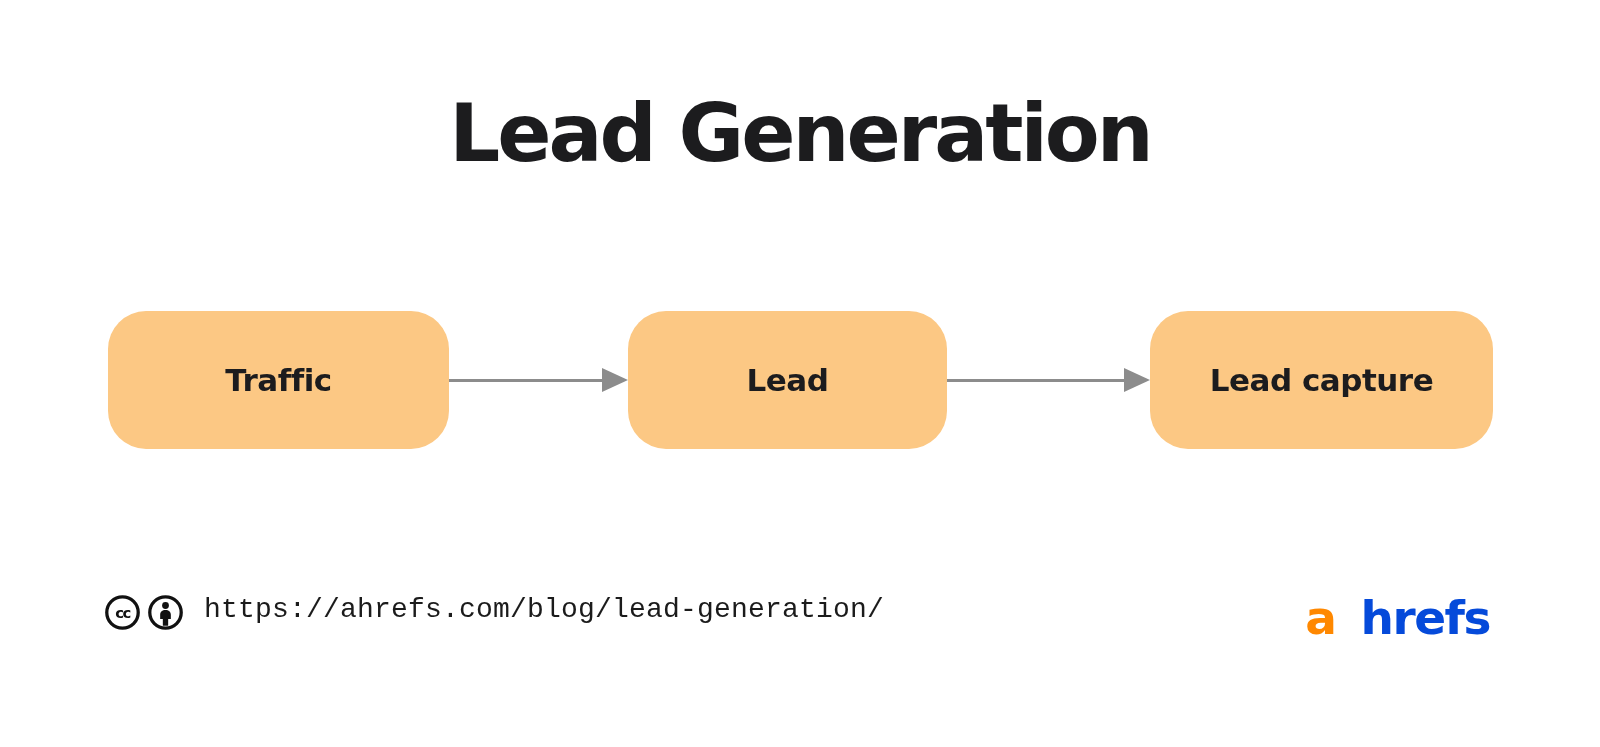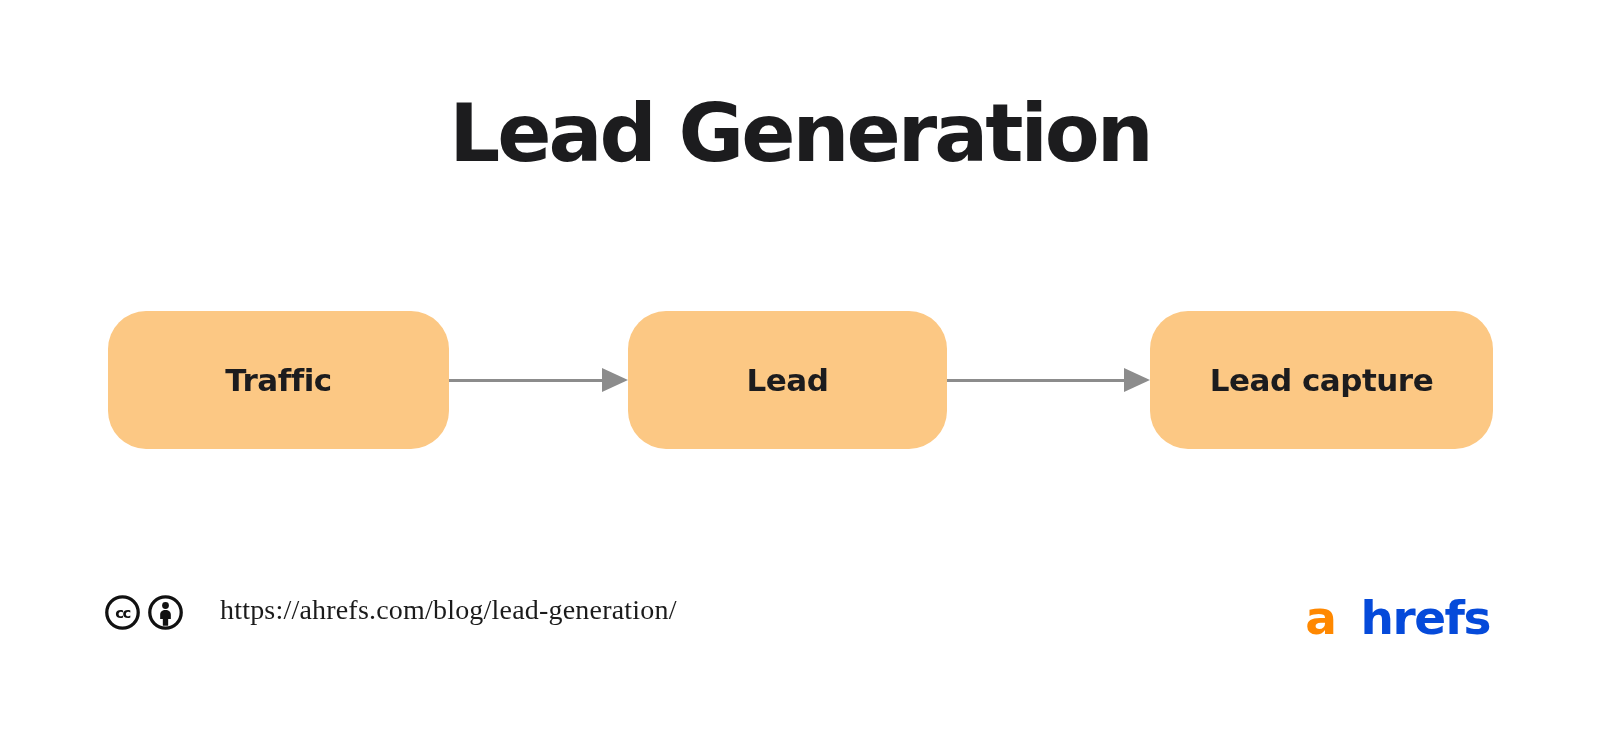--- a/index.html
+++ b/index.html
@@ -92,22 +92,22 @@
     display: flex;
   }
   .license-icon {
     width: 37px;
     height: 37px;
     color: #111111;
     flex: 0 0 auto;
   }
   .license-icon + .license-icon { margin-left: 6px; }
   .url {
-    margin-left: 36px;
-    font-family: Liberation Serif, serif;
+    margin-left: 20px;
+    font-family: Liberation Mono, monospace;
     font-size: 28px;
     color: #1B1B1B;
     letter-spacing: 0.2px;
   }
   .logo {
     margin-left: auto;
     font-size: 47px;
     font-weight: 700;
     letter-spacing: -1.5px;
     line-height: 1;

